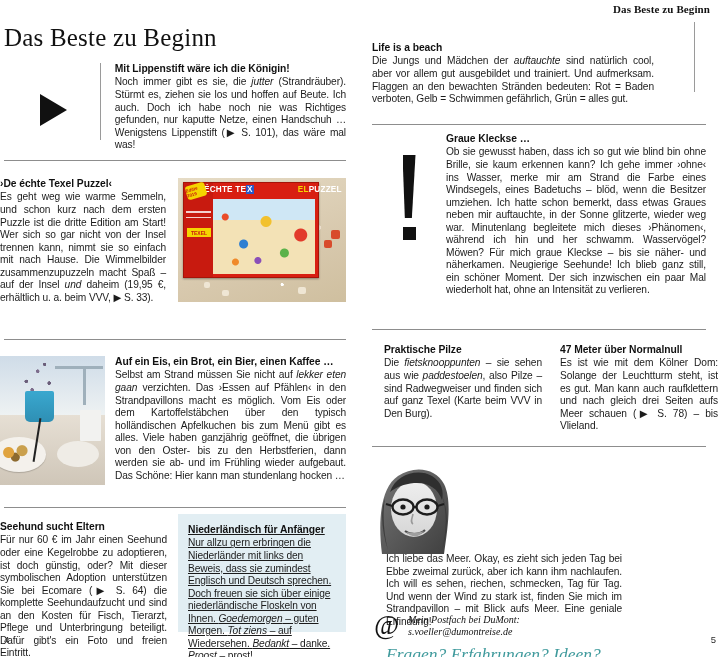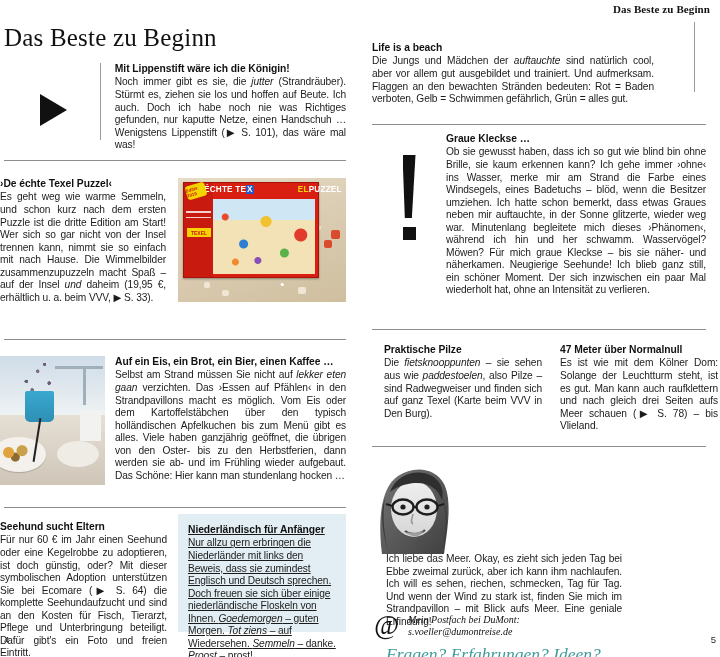--- a/index.html
+++ b/index.html
@@ -223,21 +223,21 @@
 
   <div class="rule" style="position:absolute;left:4px;top:507px;width:342px;"></div>
 
   <div class="article" style="left:0px;top:521px;width:167px;">
     <div class="head">Seehund sucht Eltern</div>
     <p class="body"><span>Für nur 60 € im Jahr einen Seehund oder eine Kegelrobbe zu adoptieren, ist doch günstig, oder? Mit dieser symbolischen Adoption unterstützen Sie bei Ecomare (▶ S. 64) die komplette Seehundaufzucht und sind an den Kosten für Fisch, Tierarzt, Pflege und Unterbringung beteiligt. Dafür gibt's ein Foto und freien Eintritt.</span></p>
   </div>
 
   <div class="article infobox" style="left:178px;top:514px;width:168px;height:118px;padding:10px 10px 8px 10px;">
     <div class="head">Niederländisch für Anfänger</div>
-    <p class="body left"><span>Nur allzu gern erbringen die Niederländer mit links den Beweis, dass sie zumindest Englisch und Deutsch sprechen. Doch freuen sie sich über einige niederländische Floskeln von Ihnen. </span><i>Goedemorgen</i><span> – guten Morgen. </span><i>Tot ziens</i><span> – auf Wiedersehen. </span><i>Semmeln</i><span> – danke. </span><i>Proost</i><span> – prost!</span></p>
+    <p class="body left"><span>Nur allzu gern erbringen die Niederländer mit links den Beweis, dass sie zumindest Englisch und Deutsch sprechen. Doch freuen sie sich über einige niederländische Floskeln von Ihnen. </span><i>Goedemorgen</i><span> – guten Morgen. </span><i>Tot ziens</i><span> – auf Wiedersehen. </span><i>Bedankt</i><span> – danke. </span><i>Proost</i><span> – prost!</span></p>
   </div>
 
   <div class="pagenum" style="left:4px;top:634px;">4</div>
 </div>
 
 <div class="page page-right">
 
   <div class="running-head">Das Beste zu Beginn</div>
 
   <div class="article" style="left:12px;top:22px;width:334px;display:flex;">

